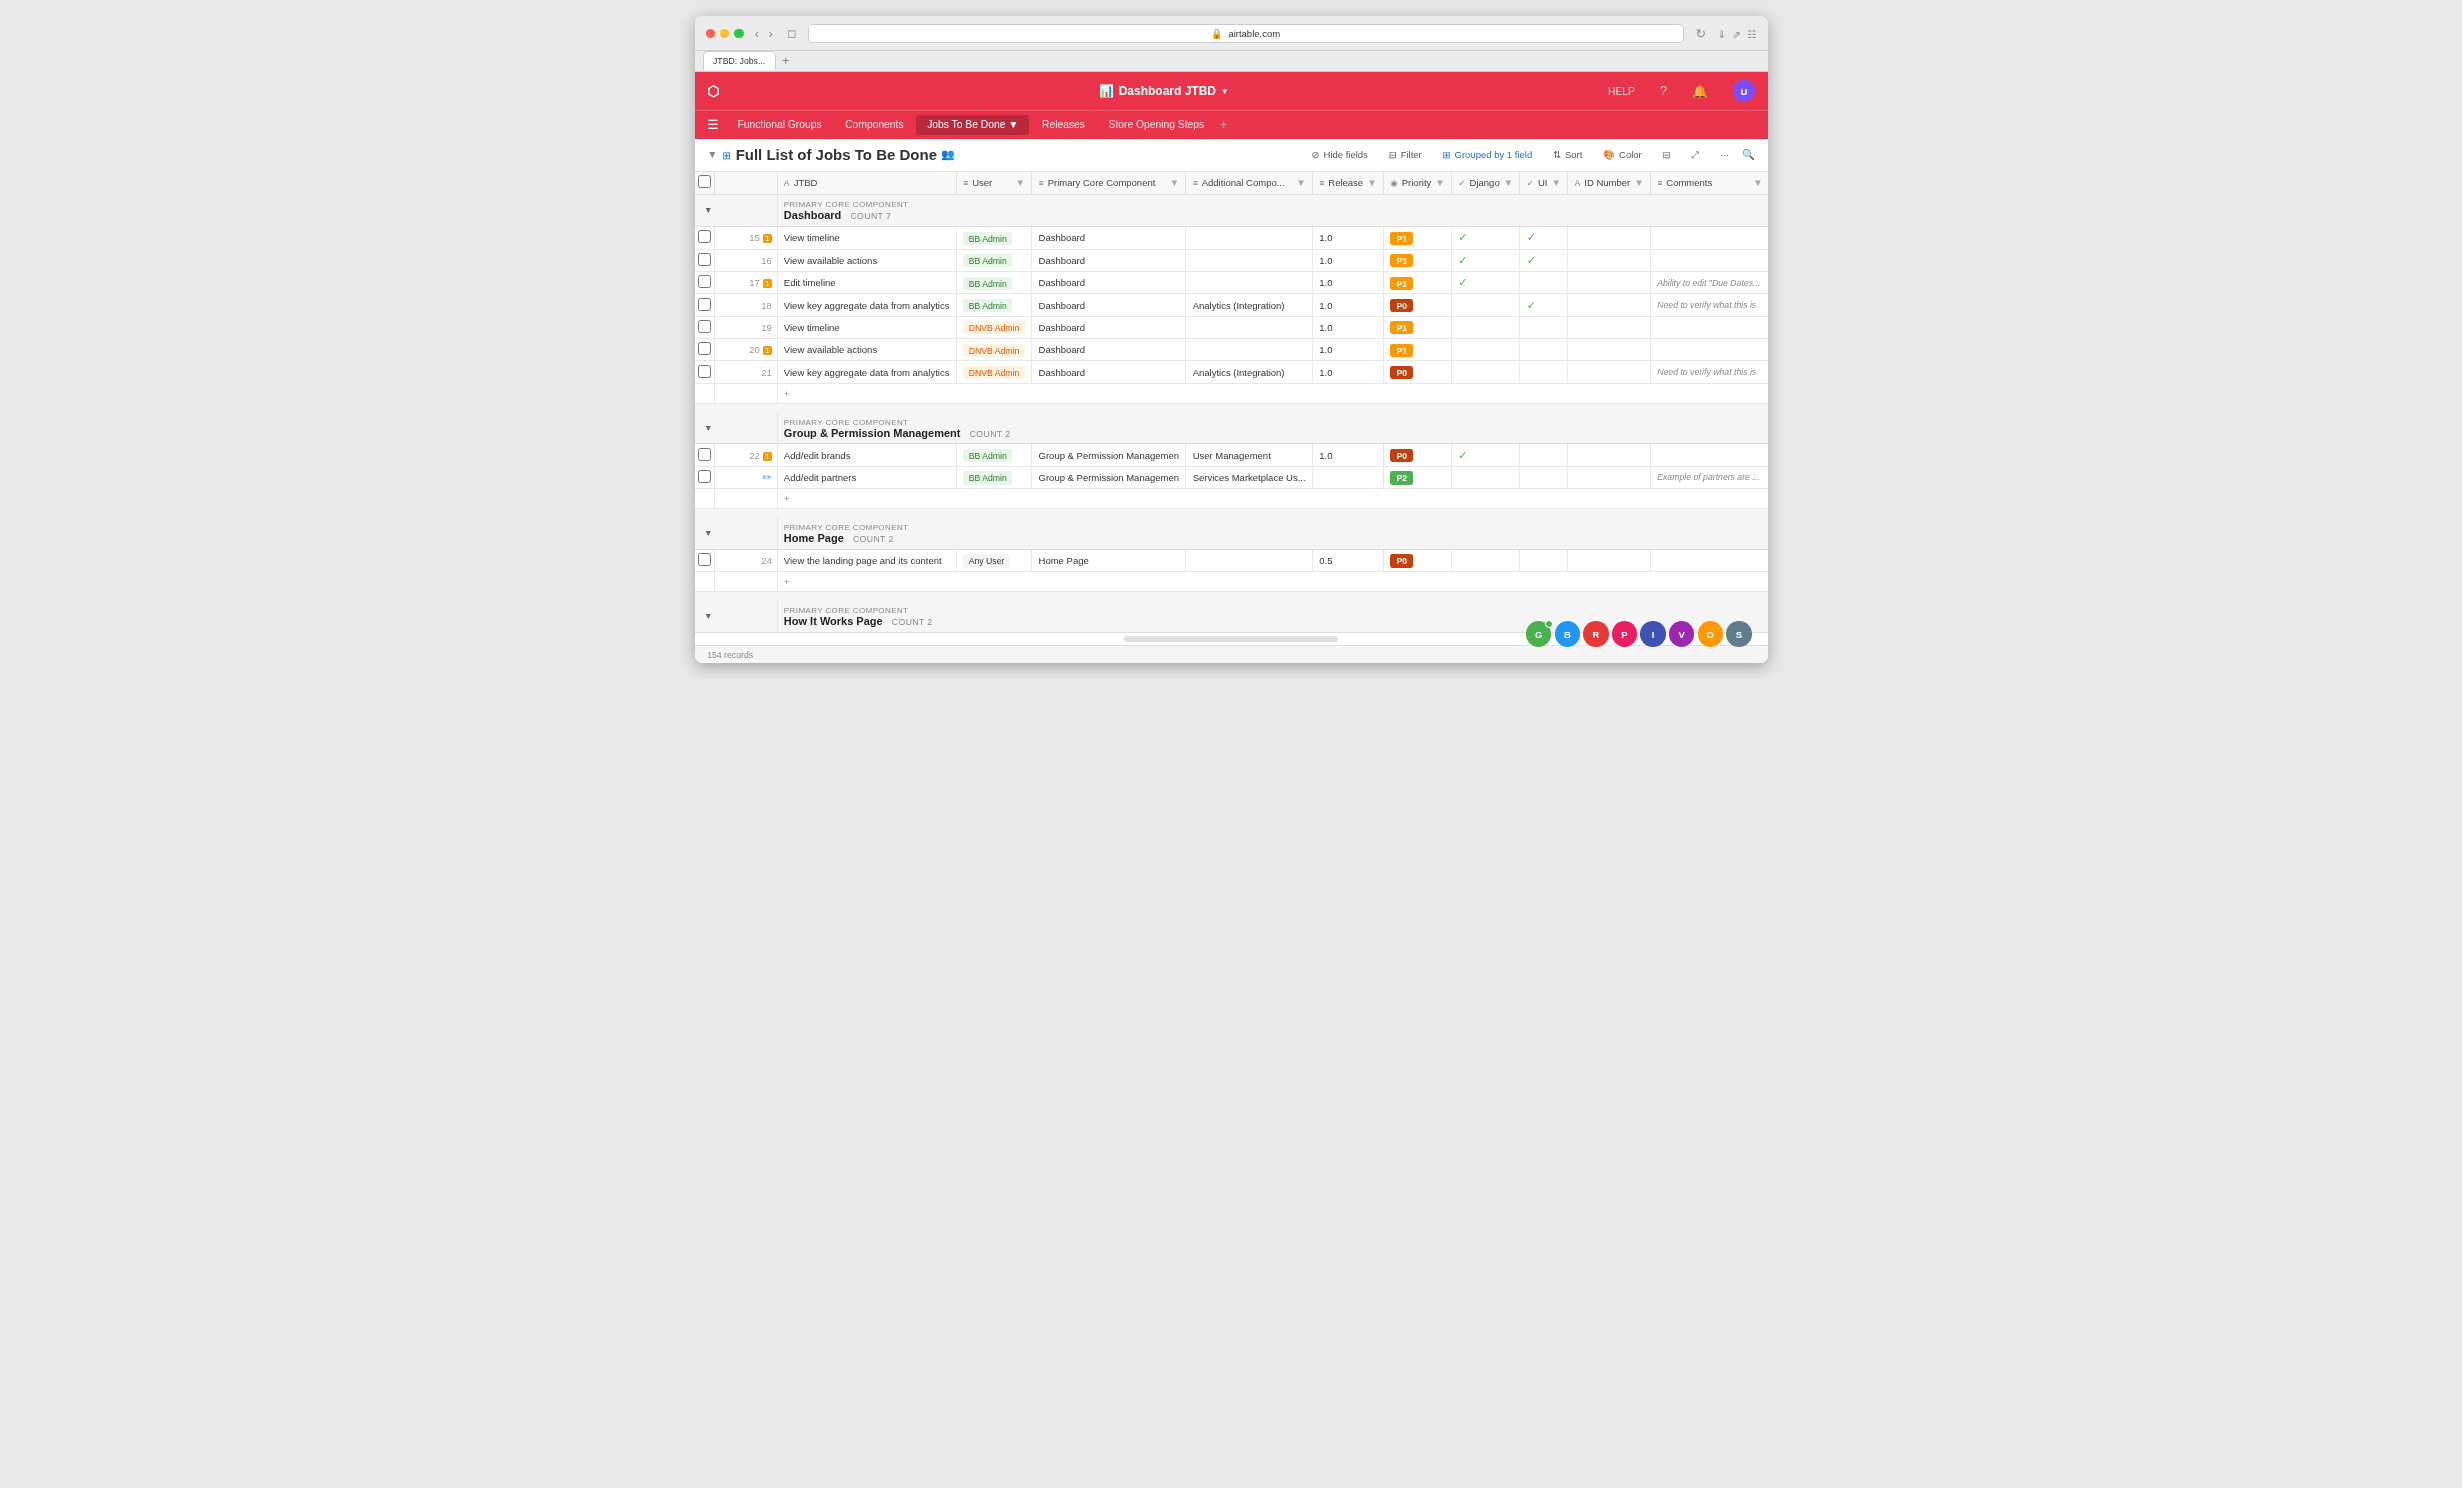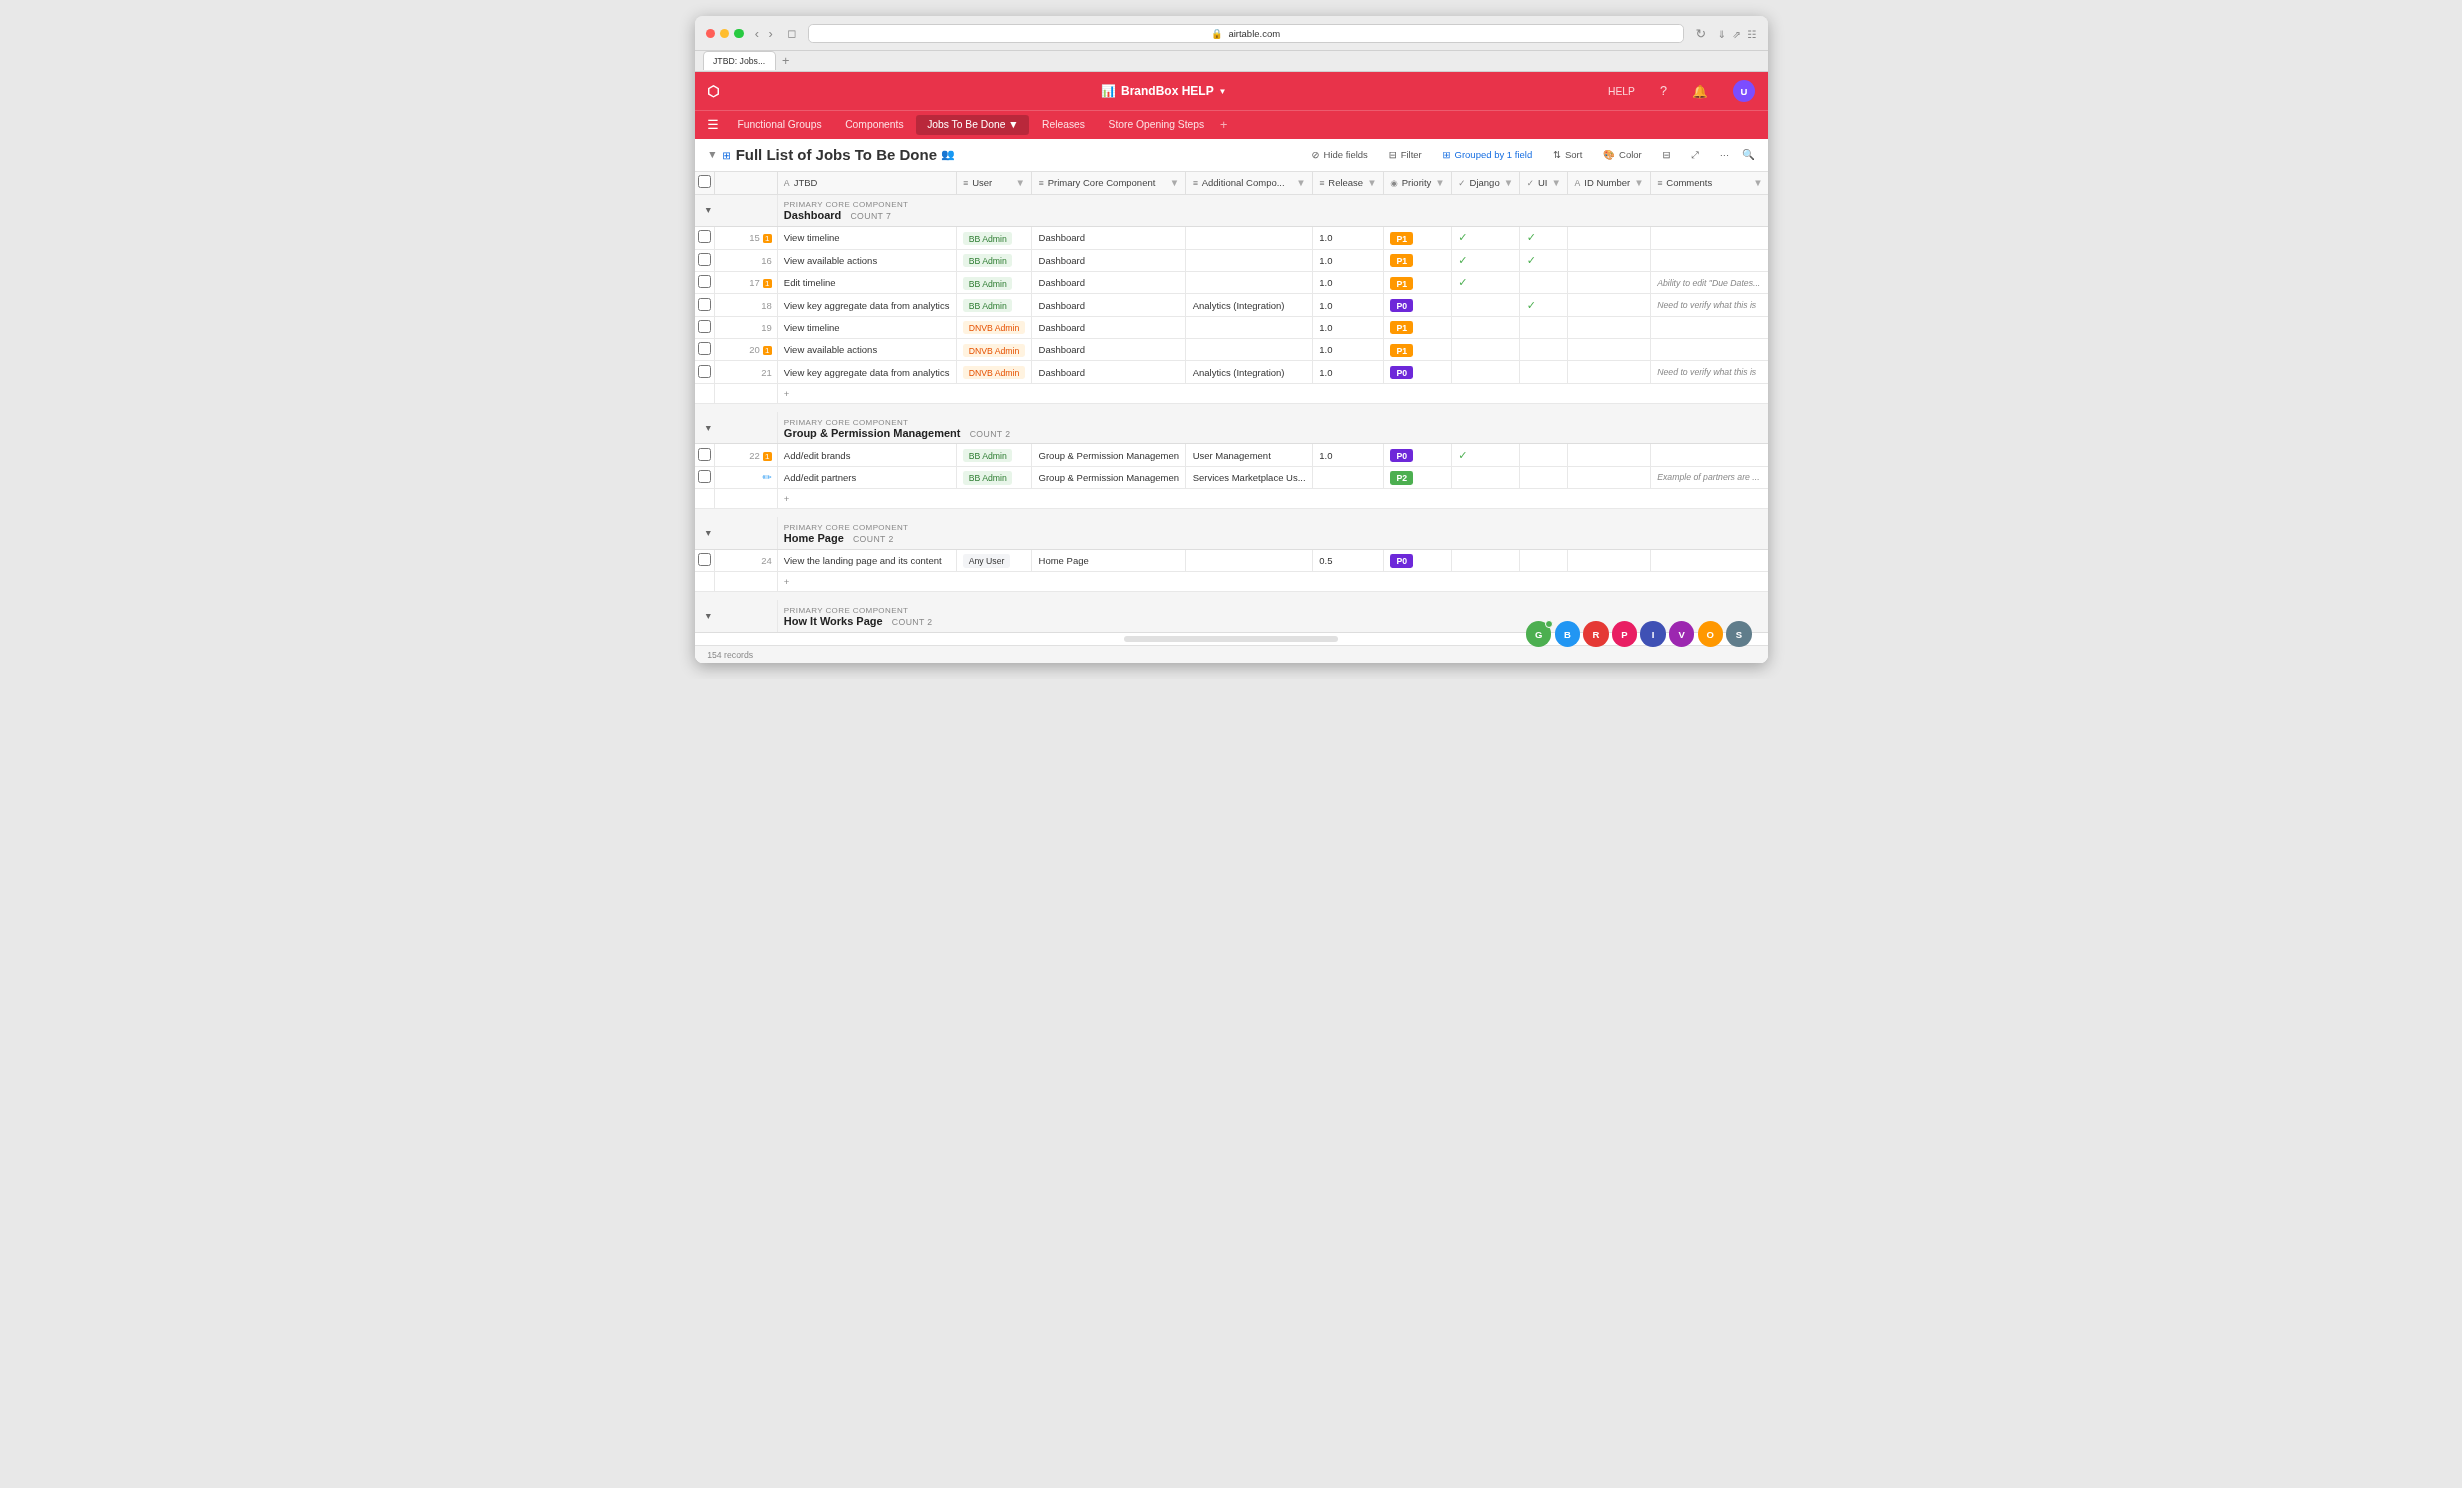--- a/index.html
+++ b/index.html
@@ -191,21 +191,21 @@
       border-bottom: 0.8px solid #ddd;
     }
     .group-label { font-size: 11px; font-weight: 600; color: #222; text-transform: none; letter-spacing: 0; }
     .group-count { font-size: 8.7px; color: #888; font-weight: 400; margin-left: 6.3px; }
     .group-arrow { color: #666; margin-right: 3.2px; cursor: pointer; }
 
     
     .tag-admin { background: #e8f5e9; color: #2e7d32; border-radius: 2.4px; padding: 1.6px 5.6px; font-size: 8.7px; font-weight: 500; }
     .tag-dnvb { background: #fff3e0; color: #e65100; border-radius: 2.4px; padding: 1.6px 5.6px; font-size: 8.7px; font-weight: 500; }
     .tag-anyuser { background: #f3f4f6; color: #333; border-radius: 2.4px; padding: 1.6px 5.6px; font-size: 8.7px; font-weight: 500; }
-    .priority-p0 { background: #6d28d9; color: white; border-radius: 2.4px; padding: 1.6px 6.3px; font-size: 8.7px; font-weight: 600; }
+    .priority-p0 { background: #c2410c; color: white; border-radius: 2.4px; padding: 1.6px 6.3px; font-size: 8.7px; font-weight: 600; }
     .priority-p1 { background: #ff9800; color: white; border-radius: 2.4px; padding: 1.6px 6.3px; font-size: 8.7px; font-weight: 600; }
     .priority-p2 { background: #4caf50; color: white; border-radius: 2.4px; padding: 1.6px 6.3px; font-size: 8.7px; font-weight: 600; }
     .check-mark { color: #4caf50; font-size: 11px; }
 
     .add-row td { color: #888; cursor: pointer; padding: 4px 6.3px; border-bottom: 0.8px solid #e8e8e8; }
 
     
     .status-bar {
       background: #f5f5f5;
       border-top: 0.8px solid #e0e0e0;
@@ -293,21 +293,21 @@
     <button class="tab-add">+</button>
   </div>
 
   <div class="app-container">
     <div class="app">
 
       <div class="app-header">
         <div class="app-logo">⬡</div>
         <div class="app-title">
           <span>📊</span>
-          <span>BrandBox HELP</span>
+          <span>Dashboard JTBD</span>
           <span class="chevron-down">▼</span>
         </div>
         <div class="app-header-actions">
           <span class="header-icon" style="font-size:10.3px;font-weight:500;">HELP</span>
           <span class="header-icon">?</span>
           <span class="header-icon">🔔</span>
           <div style="width:22px;height:22px;border-radius:50%;background:#7c4dff;display:flex;align-items:center;justify-content:center;color:white;font-size:9.5px;font-weight:600;cursor:pointer;">U</div>
         </div>
       </div>
 

